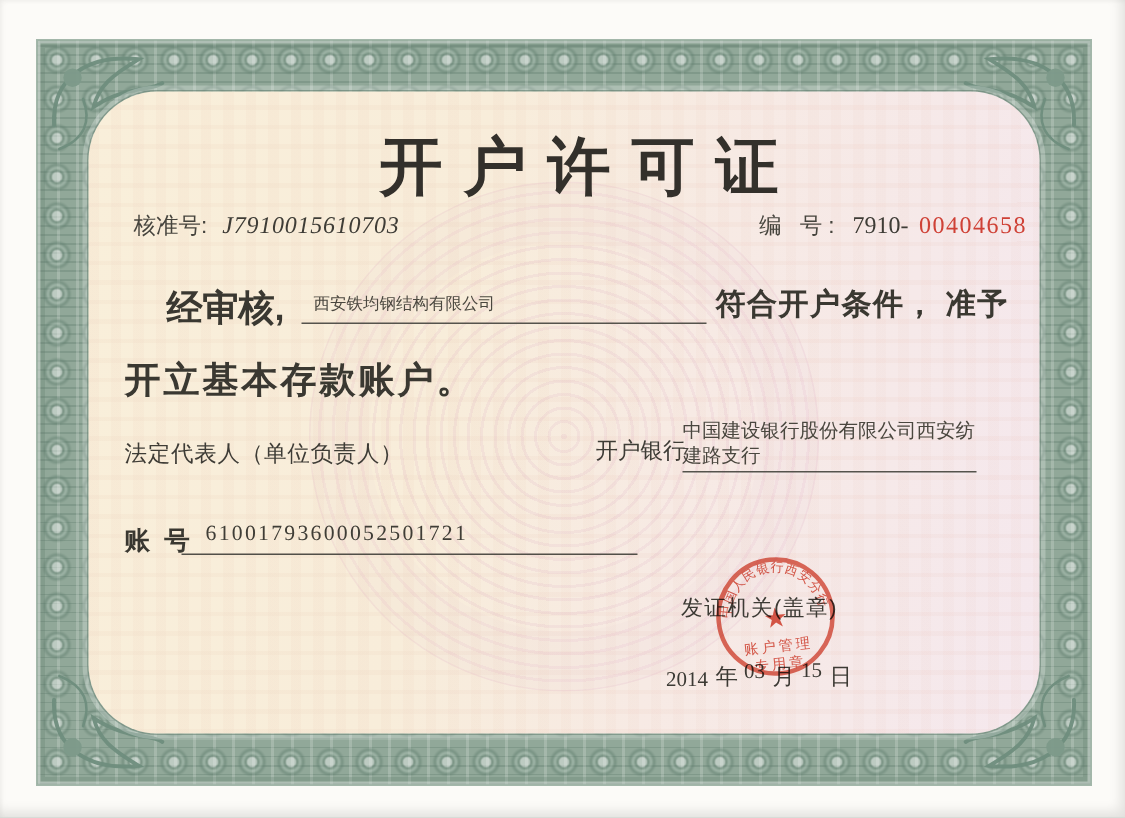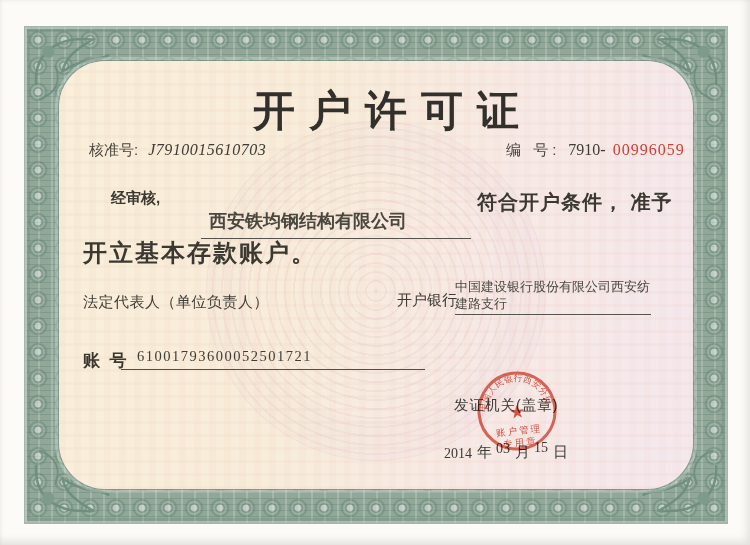--- a/index.html
+++ b/index.html
@@ -57,24 +57,24 @@
     color:#33302b;white-space:pre;padding-left:20px;
   }
   
   .approval{left:30px;top:80px;font-size:15px;color:#46443d;}
   .approval .value{font-family:"Liberation Serif","DejaVu Serif",serif;font-size:16px;letter-spacing:.5px;margin-left:10px;color:#3e3c36;font-style:italic;}
   .serial{left:447px;top:80px;font-size:15px;color:#46443d;}
   .serial .label{letter-spacing:4px;}
   .serial .prefix{font-family:"Liberation Serif","DejaVu Serif",serif;font-size:16px;margin-left:8px;color:#3e3c36;}
   .serial .number{font-family:"Liberation Serif","DejaVu Serif",serif;font-size:16px;letter-spacing:1px;margin-left:7px;color:#cf4136;}
   
-  .r1-prefix{left:52px;top:128px;font-size:15px;font-weight:bold;color:#3a3831;}
+  .r1-prefix{left:52px;top:128px;font-size:24px;font-weight:bold;color:#3a3831;}
   .r1-company{
-    left:142px;top:145px;width:262px;font-size:18px;color:#4a473f;
-    border-bottom:1px solid #55534c;padding:3px 0 5px 8px;white-space:pre;font-weight:bold;
+    left:142px;top:131px;width:262px;font-size:11px;color:#4a473f;
+    border-bottom:1px solid #55534c;padding:3px 0 5px 8px;white-space:pre;
   }
   .r1-suffix{left:418px;top:128px;font-size:20px;font-weight:bold;letter-spacing:1px;color:#3a3831;}
   
   .r2{left:24px;top:176px;font-size:24px;font-weight:bold;letter-spacing:2px;color:#3a3831;}
   
   .r3-label{left:24px;top:232px;font-size:15px;letter-spacing:.5px;color:#3e3c36;}
   .r3-name{
     left:190px;top:229px;width:142px;font-size:13px;color:#4a473f;
     border-bottom:1px solid #55534c;padding:3px 0 5px 10px;white-space:pre;
   }
@@ -141,21 +141,21 @@
     <circle cx="22" cy="26" r="7" fill="#7d9a8a"></circle>
   </svg>
 
   <div class="paper">
     <div class="rosette"></div>
 
     <div class="txt title">开户许可证</div>
 
     <div class="txt approval"><span>核准号:</span><span class="value">J7910015610703</span></div>
 
-    <div class="txt serial"><span class="label">编 号:</span><span class="prefix">7910-</span><span class="number">00996059</span></div>
+    <div class="txt serial"><span class="label">编 号:</span><span class="prefix">7910-</span><span class="number">00404658</span></div>
 
     <div class="txt r1-prefix">经审核,</div>
     <div class="txt r1-company">西安铁均钢结构有限公司</div>
     <div class="txt r1-suffix">符合开户条件， 准予</div>
 
     <div class="txt r2">开立基本存款账户。</div>
 
     <div class="txt r3-label">法定代表人（单位负责人）</div>
     <div class="txt r3-bank-label">开户银行</div>
     <div class="txt r3-bank"><span>中国建设银行股份有限公司西安纺</span><br><span>建路支行</span></div>

